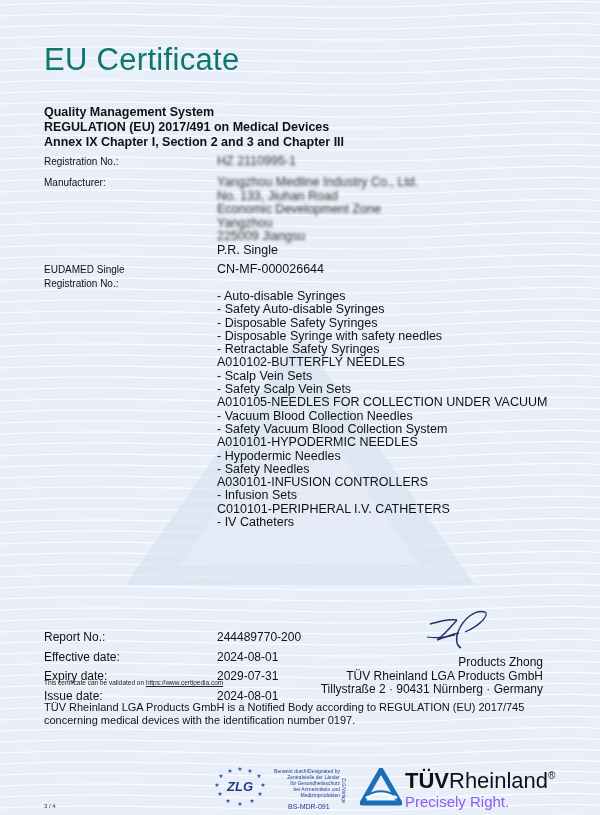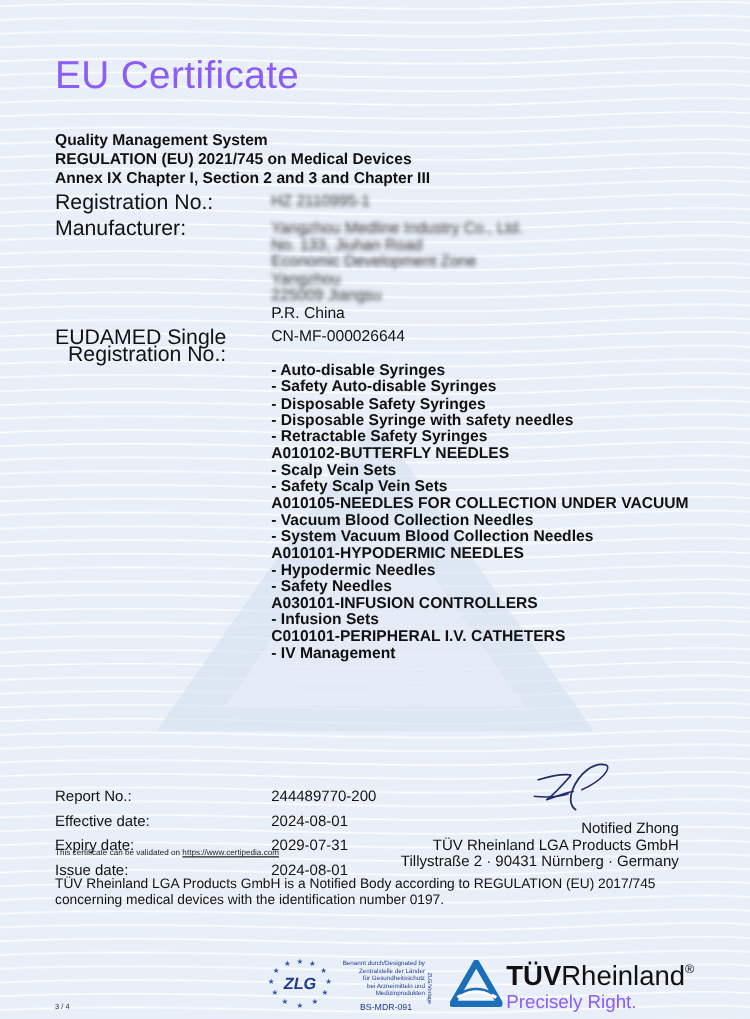--- a/index.html
+++ b/index.html
@@ -6,35 +6,35 @@
     body {
       width: 600px; height: 815px; overflow: hidden; position: relative;
       background: #e9eff8;
       font-family: "Liberation Sans", sans-serif;
       color: #111;
     }
     .bg-waves { position: absolute; left: 0; top: 0; width: 600px; height: 815px; z-index: 0; }
     .page { position: absolute; left: 0; top: 0; width: 600px; height: 815px; z-index: 1; }
     .title {
       position: absolute; left: 44px; top: 42px;
-      font-size: 31px; font-weight: normal; letter-spacing: 0.3px; color: #8b5cf6;
+      font-size: 31px; font-weight: normal; letter-spacing: 0.3px; color: #0f766e;
     }
     .subtitle {
       position: absolute; left: 44px; top: 105px;
       font-size: 12.5px; font-weight: bold; line-height: 15px;
     }
     .row-label {
-      position: absolute; left: 44px; font-size: 17px; line-height: 13.5px; text-align: right;
+      position: absolute; left: 44px; font-size: 10px; line-height: 13.5px;
     }
     .row-value {
       position: absolute; left: 217px; font-size: 12.5px; line-height: 13.5px;
     }
     .blurred { filter: blur(1.6px); color: #333; }
     .products {
-      position: absolute; left: 217px; top: 290px; font-size: 12.5px; line-height: 13.3px; font-weight: bold;
+      position: absolute; left: 217px; top: 290px; font-size: 12.5px; line-height: 13.3px;
     }
     .products div { white-space: nowrap; }
     .report-block { position: absolute; left: 44px; top: 582px; width: 300px; margin-top: 48px; }
     .report-row { position: relative; height: 19.5px; font-size: 12px; }
     .report-row .lab { position: absolute; left: 0; }
     .report-row .val { position: absolute; left: 173px; text-align: right; }
     .signature { position: absolute; left: 425px; top: 604px; }
     .signer {
       position: absolute; right: 57px; top: 656px; text-align: right;
       font-size: 12px; line-height: 13.5px;
@@ -84,62 +84,62 @@
   <rect x="0" y="0" width="600" height="815" fill="url(#waves)"></rect>
   <polygon points="300,335 475,585 125,585" fill="#d4dfee" opacity="0.55"></polygon>
   <polygon points="300,395 420,565 180,565" fill="#e9eff8" opacity="0.6"></polygon>
 </svg>
 
 <div class="page">
   <div class="title">EU Certificate</div>
 
   <div class="subtitle">
     <div>Quality Management System</div>
-    <div>REGULATION (EU) 2021/745 on Medical Devices</div>
+    <div>REGULATION (EU) 2017/491 on Medical Devices</div>
     <div>Annex IX Chapter I, Section 2 and 3 and Chapter III</div>
   </div>
 
   <div class="row-label" style="top:155px;">Registration No.:</div>
   <div class="row-value blurred" style="top:155px;">HZ 2110995-1</div>
 
   <div class="row-label" style="top:176px;">Manufacturer:</div>
   <div class="row-value" style="top:176px;">
     <div class="blurred">Yangzhou Medline Industry Co., Ltd.</div>
     <div class="blurred">No. 133, Jiuhan Road</div>
     <div class="blurred">Economic Development Zone</div>
     <div class="blurred">Yangzhou</div>
     <div class="blurred">225009 Jiangsu</div>
-    <div>P.R. China</div>
+    <div>P.R. Single</div>
   </div>
 
   <div class="row-label" style="top:263px;">
     <div>EUDAMED Single</div>
     <div>Registration No.:</div>
   </div>
   <div class="row-value" style="top:263px;">CN-MF-000026644</div>
 
   <div class="products">
     <div>- Auto-disable Syringes</div>
     <div>- Safety Auto-disable Syringes</div>
     <div>- Disposable Safety Syringes</div>
     <div>- Disposable Syringe with safety needles</div>
     <div>- Retractable Safety Syringes</div>
     <div>A010102-BUTTERFLY NEEDLES</div>
     <div>- Scalp Vein Sets</div>
     <div>- Safety Scalp Vein Sets</div>
     <div>A010105-NEEDLES FOR COLLECTION UNDER VACUUM</div>
     <div>- Vacuum Blood Collection Needles</div>
-    <div>- System Vacuum Blood Collection Needles</div>
+    <div>- Safety Vacuum Blood Collection System</div>
     <div>A010101-HYPODERMIC NEEDLES</div>
     <div>- Hypodermic Needles</div>
     <div>- Safety Needles</div>
     <div>A030101-INFUSION CONTROLLERS</div>
     <div>- Infusion Sets</div>
     <div>C010101-PERIPHERAL I.V. CATHETERS</div>
-    <div>- IV Management</div>
+    <div>- IV Catheters</div>
   </div>
 
   <div class="report-block">
     <div class="report-row">
       <span class="lab">Report No.:</span>
       <span class="val">244489770-200</span>
     </div>
     <div class="report-row">
       <span class="lab">Effective date:</span>
       <span class="val">2024-08-01</span>
@@ -156,21 +156,21 @@
 
   <svg class="signature" width="70" height="45" viewBox="0 0 70 45">
     <path d="M5 20 C 15 17, 25 15, 32 16" stroke="#1f2d6b" stroke-width="1.4" fill="none"></path>
     <path d="M32 16 C 25 24, 18 32, 12 36 C 20 33, 28 30, 34 29" stroke="#1f2d6b" stroke-width="1.4" fill="none"></path>
     <path d="M2 33 C 10 34, 20 34, 30 31" stroke="#1f2d6b" stroke-width="1.2" fill="none"></path>
     <path d="M60 8 C 50 5, 38 15, 33 28 C 30 36, 32 42, 36 44" stroke="#1f2d6b" stroke-width="1.4" fill="none"></path>
     <path d="M60 8 C 64 10, 58 20, 40 28" stroke="#1f2d6b" stroke-width="1.2" fill="none"></path>
   </svg>
 
   <div class="signer">
-    <div>Notified Zhong</div>
+    <div>Products Zhong</div>
     <div>TÜV Rheinland LGA Products GmbH</div>
     <div>Tillystraße 2 · 90431 Nürnberg · Germany</div>
   </div>
 
   <div class="validate">
     <span>This certificate can be validated on </span><a>https://www.certipedia.com</a>
   </div>
 
   <div class="notified">TÜV Rheinland LGA Products GmbH is a Notified Body according to REGULATION (EU) 2017/745 concerning medical devices with the identification number 0197.</div>
 

